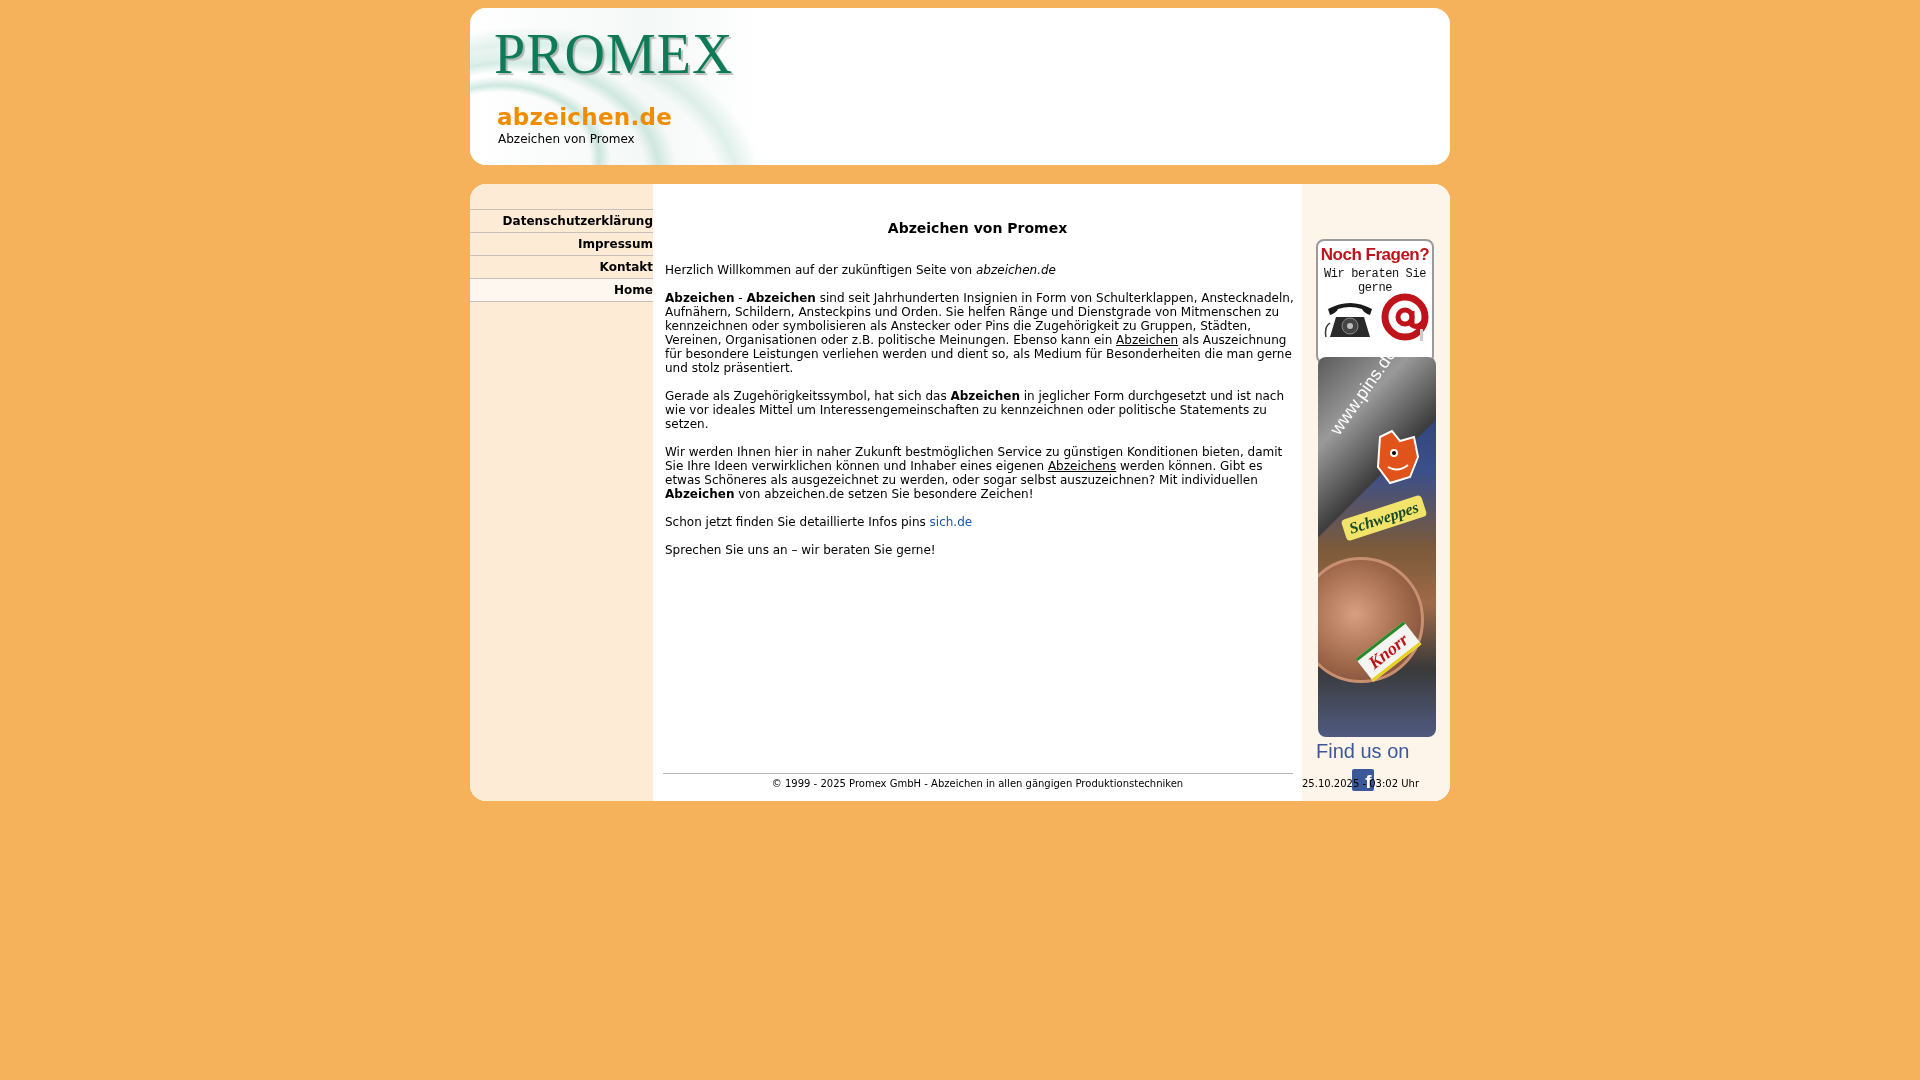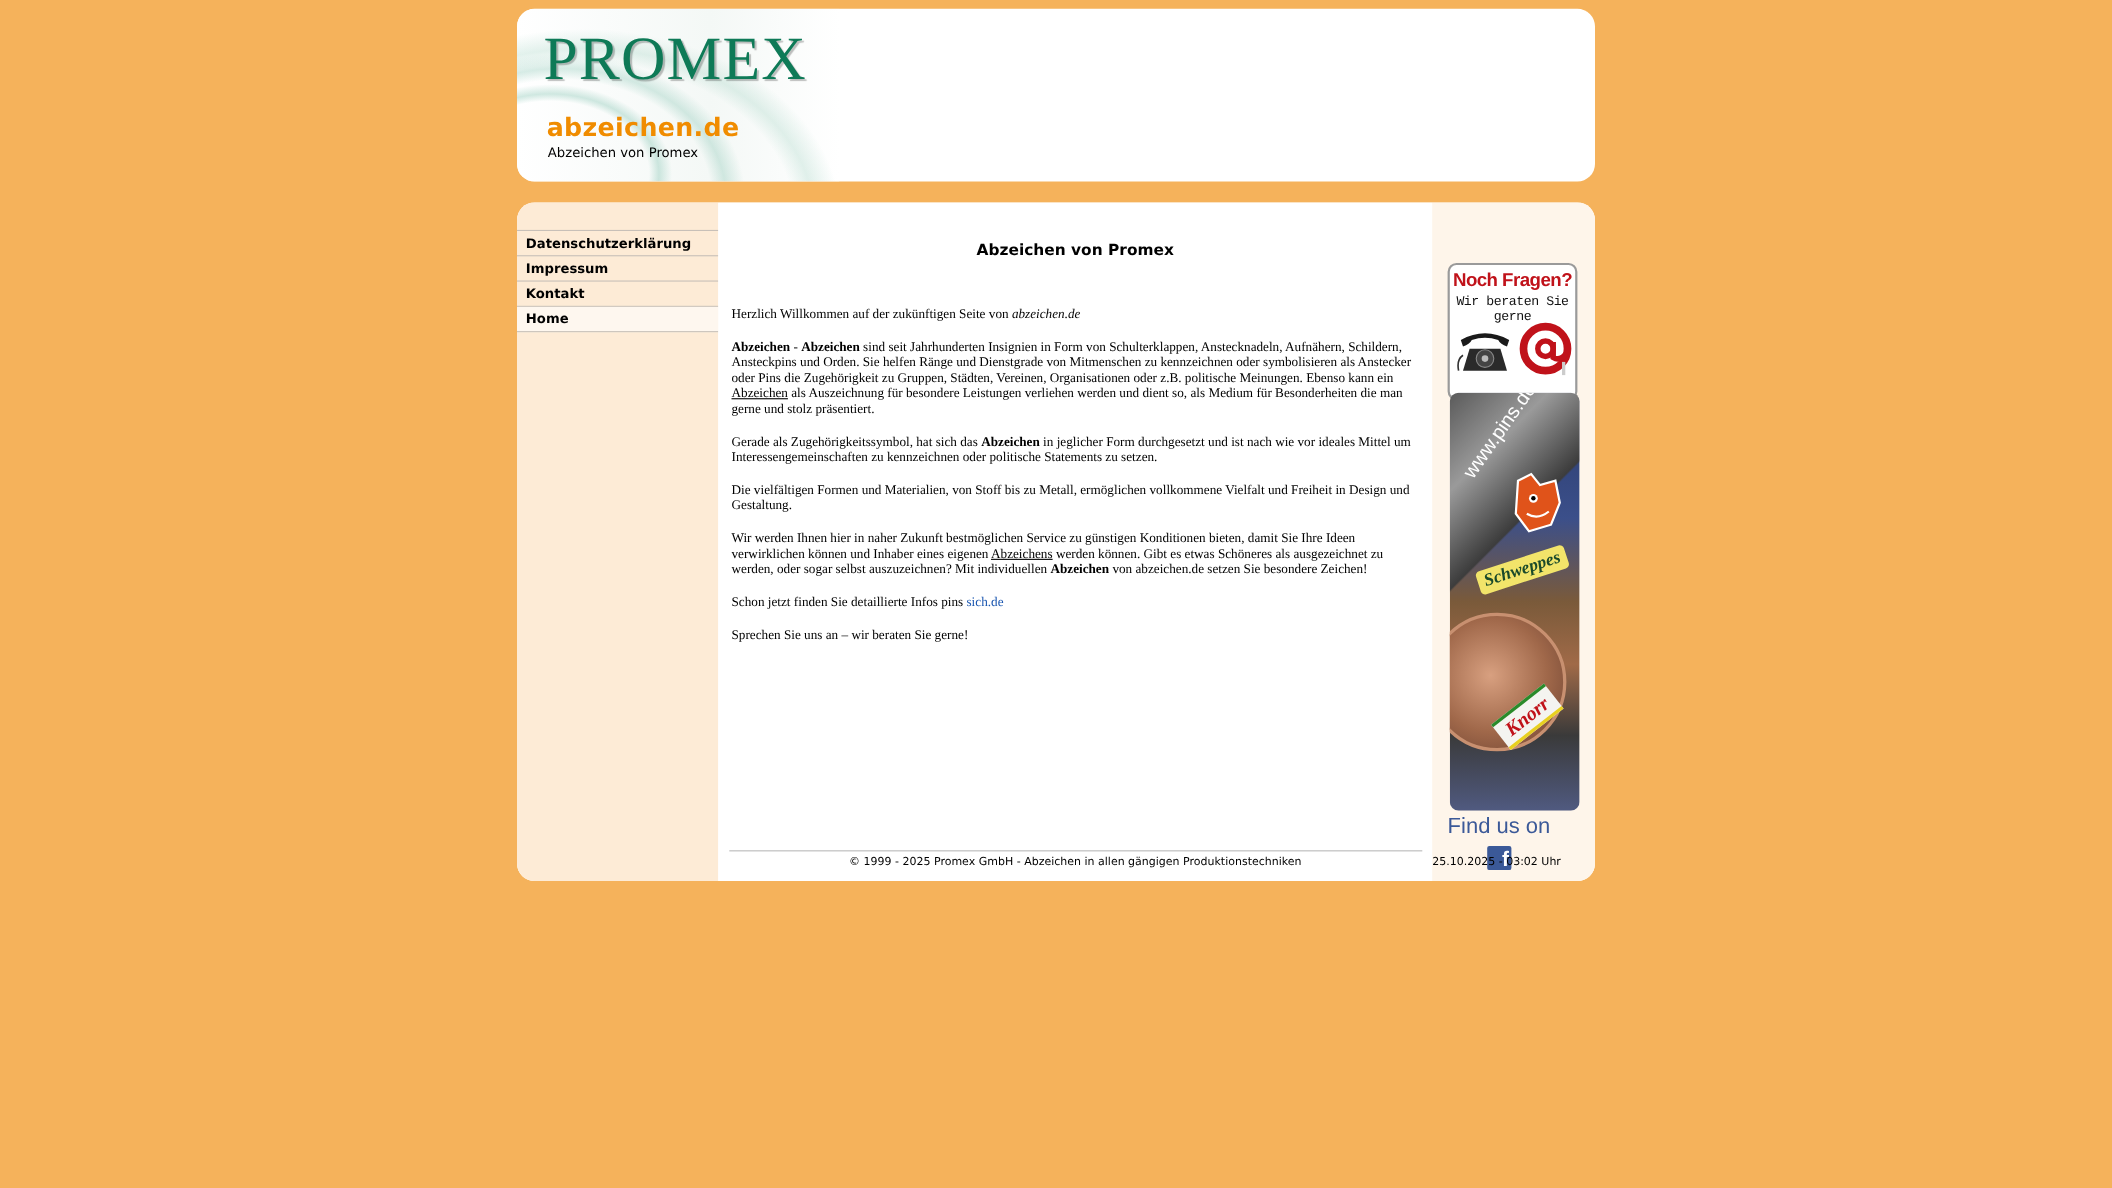--- a/index.html
+++ b/index.html
@@ -37,41 +37,42 @@
     position:absolute; left:28px; top:124px;
     font-size:12px; color:#000;
   }
   .main-box {
     position:absolute; left:470px; top:184px; width:980px; height:617px;
     border-radius:16px; overflow:hidden; background:#fff;
   }
   .left-col {
     position:absolute; left:0; top:0; width:183px; height:100%;
     background:#FDEBD6;
+    text-align:right;
   }
   .nav { position:absolute; left:0; top:25px; width:183px; border-top:1px solid #C8C0B8; }
   .nav-item {
     display:block; height:22px; line-height:22px; padding-left:8px;
     font-size:12px; font-weight:bold; color:#000; text-decoration:none;
     border-bottom:1px solid #C8C0B8; cursor:pointer;
   }
   .nav-item.active { background:#FEF7EF; }
   .content {
     position:absolute; left:183px; top:0; width:649px; height:100%;
     background:#fff;
   }
   .content-title {
     position:absolute; left:0; top:36px; width:649px; text-align:center;
     font-size:14px; font-weight:bold;
   }
   .content-body {
     position:absolute; left:12px; top:78px; width:630px;
     font-size:12px; line-height:14px;
   }
-  .content-body p { margin:16px 0 14px 0;font-family:Liberation Serif, serif; }
+  .content-body p { margin:1px 0 14px 0; }
   .content-body a.ul { color:#000; text-decoration:underline; }
   .content-body a.blue { color:#1A56B0; text-decoration:none; }
   .footer-line {
     position:absolute; left:10px; top:589px; width:630px; height:1px; background:#B8B8B8;
   }
   .footer-text {
     position:absolute; left:0; top:594px; width:649px; text-align:center;
     font-size:10px; color:#000;
   }
   .right-col {
@@ -156,21 +157,20 @@
 
   <div class="content">
     <div class="content-title">Abzeichen von Promex</div>
     <div class="content-body">
       <p><span>Herzlich Willkommen auf der zukünftigen Seite von </span><i>abzeichen.de</i></p>
 
       <p><b>Abzeichen</b><span> - </span><b>Abzeichen</b><span> sind seit Jahrhunderten Insignien in Form von Schulterklappen, Anstecknadeln, Aufnähern, Schildern, Ansteckpins und Orden. Sie helfen Ränge und Dienstgrade von Mitmenschen zu kennzeichnen oder symbolisieren als Anstecker oder Pins die Zugehörigkeit zu Gruppen, Städten, Vereinen, Organisationen oder z.B. politische Meinungen. Ebenso kann ein </span><a class="ul">Abzeichen</a><span> als Auszeichnung für besondere Leistungen verliehen werden und dient so, als Medium für Besonderheiten die man gerne und stolz präsentiert.</span></p>
 
       <p><span>Gerade als Zugehörigkeitssymbol, hat sich das </span><b>Abzeichen</b><span> in jeglicher Form durchgesetzt und ist nach wie vor ideales Mittel um Interessengemeinschaften zu kennzeichnen oder politische Statements zu setzen.</span></p>
 
-      <p>Die vielfältigen Formen und Materialien, von Stoff bis zu Metall, ermöglichen vollkommene Vielfalt und Freiheit in Design und Gestaltung.</p>
 
       <p><span>Wir werden Ihnen hier in naher Zukunft bestmöglichen Service zu günstigen Konditionen bieten, damit Sie Ihre Ideen verwirklichen können und Inhaber eines eigenen </span><a class="ul">Abzeichens</a><span> werden können. Gibt es etwas Schöneres als ausgezeichnet zu werden, oder sogar selbst auszuzeichnen? Mit individuellen </span><b>Abzeichen</b><span> von abzeichen.de setzen Sie besondere Zeichen!</span></p>
 
       <p><span>Schon jetzt finden Sie detaillierte Infos pins </span><a class="blue">sich.de</a></p>
 
       <p>Sprechen Sie uns an – wir beraten Sie gerne!</p>
     </div>
     <div class="footer-line"></div>
     <div class="footer-text">© 1999 - 2025 Promex GmbH - Abzeichen in allen gängigen Produktionstechniken</div>
   </div>

